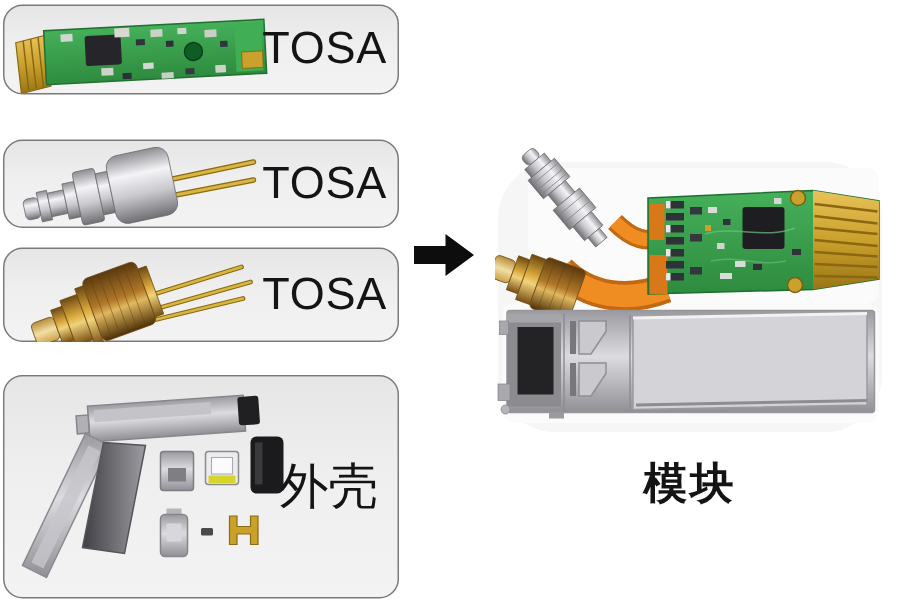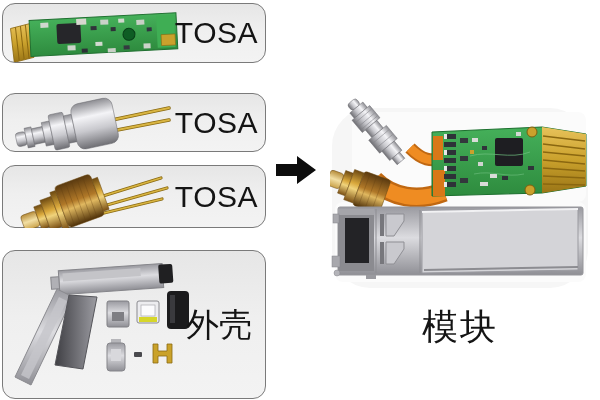--- a/index.html
+++ b/index.html
@@ -20,21 +20,21 @@
   #card-tosa{top:93px;height:59px;text-align:right;}
   #card-rosa{top:165px;height:63px;}
   #card-shell{top:250px;height:149px;}
   #card-pcba .label,#card-tosa .label,#card-rosa .label{right:7px;font-size:30px;letter-spacing:.5px;}
   #card-shell .label{right:13px;font-size:33px;}
   .photo{position:absolute;}
   #arrow-box{position:absolute;left:276px;top:156px;width:40px;height:28px;}
   #module-panel-svg{position:absolute;left:330px;top:86px;width:260px;height:205px;}
   #module-label{
     position:absolute;left:330px;top:303px;width:260px;text-align:center;
-    font-size:36px;color:#141414;letter-spacing:2px;
+    font-size:29px;color:#141414;letter-spacing:2px;font-weight:bold;
   }
 </style>
 </head>
 <body>
 
 <svg width="0" height="0" style="position:absolute" aria-hidden="true">
   <defs>
     <linearGradient id="chrome" x1="0" y1="0" x2="0" y2="1">
       <stop offset="0" stop-color="#8e8e93"></stop>
         <stop offset="0.32" stop-color="#f4f4f7"></stop>

